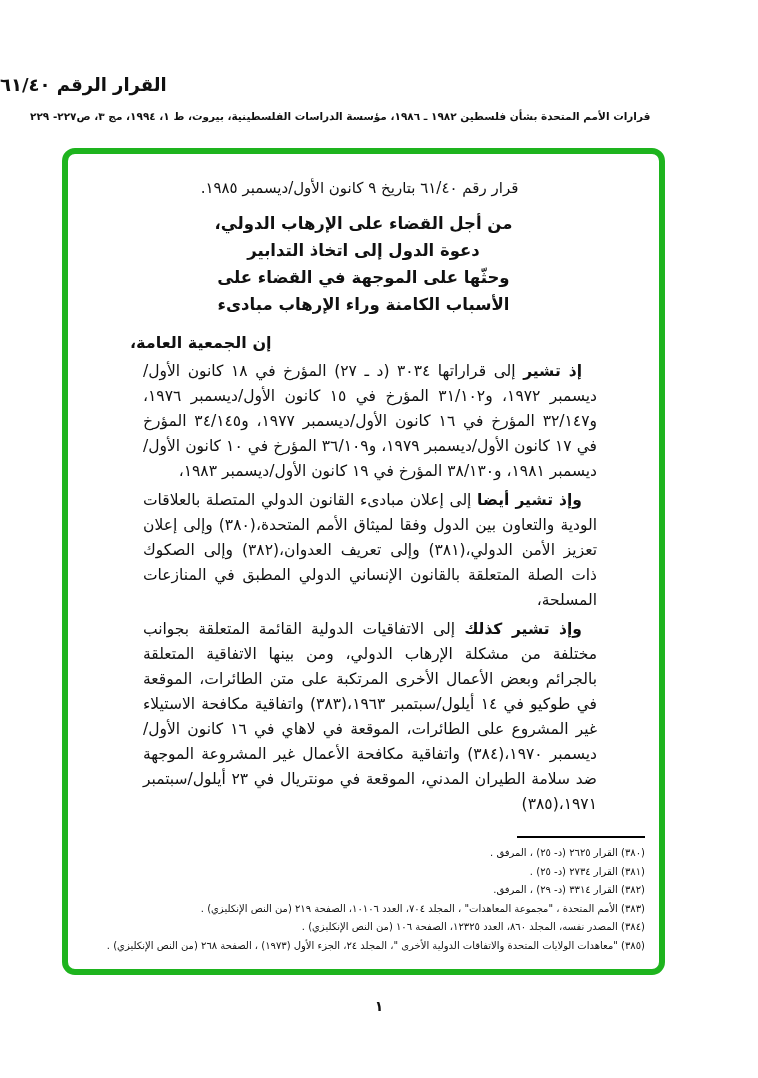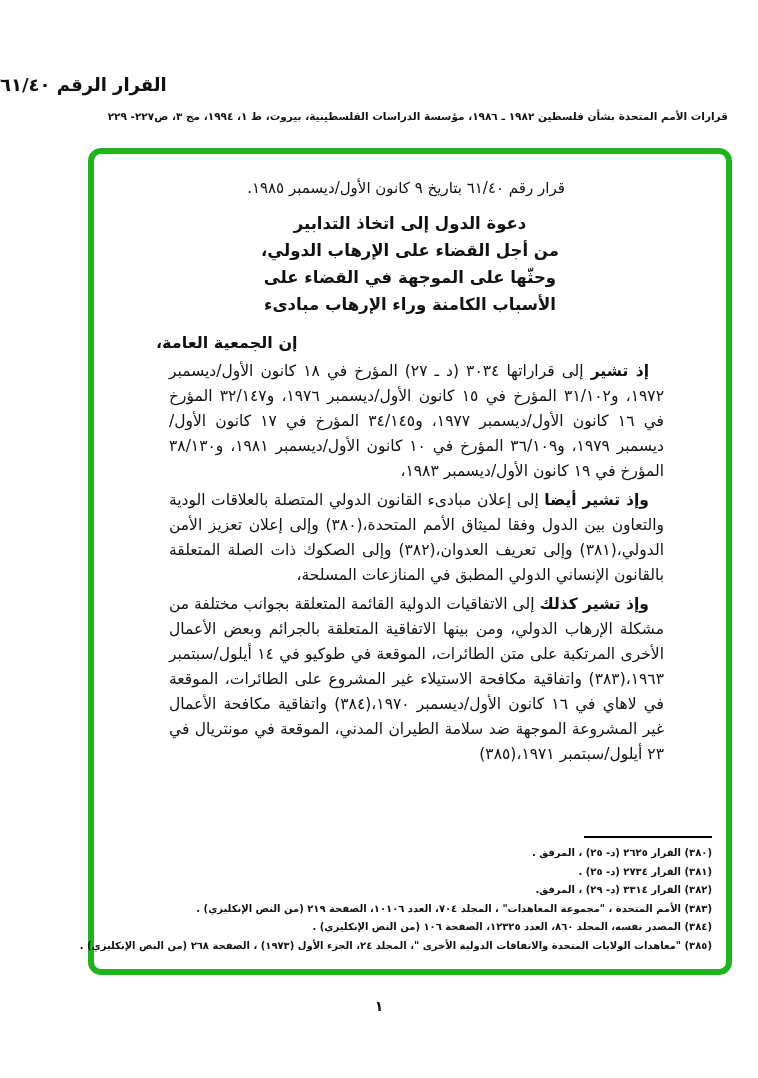--- a/index.html
+++ b/index.html
@@ -8,26 +8,26 @@
     font-family:"DejaVu Sans",sans-serif;color:#111;overflow:hidden;
   }
   .rtl{direction:rtl;}
   
   .hdr-title{
     position:absolute;top:74px;left:0;width:100%;
     text-align:left;font-size:18px;font-weight:bold;letter-spacing:0;
   }
   .hdr-source{
     position:absolute;top:110px;left:30px;width:698px;
-    text-align:right;font-size:10.5px;font-weight:bold;
+    text-align:left;font-size:10.5px;font-weight:bold;
   }
   
   .frame{
-    position:absolute;left:88px;top:148px;width:591px;height:815px;
-    border:6px solid #1eb41e;border-radius:13px;background:#fff;padding-left:41px;
+    position:absolute;left:62px;top:148px;width:591px;height:815px;
+    border:6px solid #1eb41e;border-radius:13px;background:#fff;
   }
   .frame-content{
     position:absolute;top:0;left:0;right:0;
     padding:20px 62px 0 62px;
   }
   .date-line{
     margin:2px 8px 0 0;text-align:center;font-size:15px;line-height:25px;
   }
   .res-title{
     margin-top:9px;text-align:center;font-weight:bold;
@@ -44,43 +44,43 @@
   .para .lead{font-weight:bold;}
   
   .footnotes{
     position:absolute;left:6px;right:6px;top:682px;direction:rtl;
   }
   .fn-rule{
     width:128px;border-top:2px solid #000;margin-left:auto;margin-right:8px;
     margin-bottom:6px;
   }
   .fn-line{
-    text-align:right;padding-right:8px;font-size:10px;font-weight:bold;
+    text-align:right;padding-right:8px;font-size:10px;font-weight:normal;
     line-height:18.5px;white-space:nowrap;direction:rtl;
   }
   
   .page-num{
     position:absolute;top:998px;left:0;width:100%;
     text-align:center;font-size:14px;font-weight:bold;
   }
 </style>
 </head>
 <body>
 
 <div class="hdr-title rtl">القرار الرقم ٦١/٤٠</div>
 <div class="hdr-source rtl">قرارات الأمم المتحدة بشأن فلسطين ١٩٨٢ ـ ١٩٨٦، مؤسسة الدراسات الفلسطينية، بيروت، ط ١، ١٩٩٤، مج ٣، ص٢٢٧- ٢٢٩</div>
 
 <div class="frame">
   <div class="frame-content rtl">
 
     <div class="date-line">قرار رقم ٦١/٤٠ بتاريخ ٩ كانون الأول/ديسمبر ١٩٨٥.</div>
 
     <div class="res-title">
+      <div>من أجل القضاء على الإرهاب الدولي،</div>
       <div>دعوة الدول إلى اتخاذ التدابير</div>
-      <div>من أجل القضاء على الإرهاب الدولي،</div>
       <div>وحثّها على الموجهة في القضاء على</div>
       <div>الأسباب الكامنة وراء الإرهاب مبادىء</div>
     </div>
 
     <div class="opening">إن الجمعية العامة،</div>
 
     <div class="para">
       <span class="lead">إذ تشير</span><span> إلى قراراتها ٣٠٣٤ (د ـ ٢٧) المؤرخ في ١٨ كانون الأول/ديسمبر ١٩٧٢، و٣١/١٠٢ المؤرخ في ١٥ كانون الأول/ديسمبر ١٩٧٦، و٣٢/١٤٧ المؤرخ في ١٦ كانون الأول/ديسمبر ١٩٧٧، و٣٤/١٤٥ المؤرخ في ١٧ كانون الأول/ديسمبر ١٩٧٩، و٣٦/١٠٩ المؤرخ في ١٠ كانون الأول/ديسمبر ١٩٨١، و٣٨/١٣٠ المؤرخ في ١٩ كانون الأول/ديسمبر ١٩٨٣،</span>
     </div>
 

